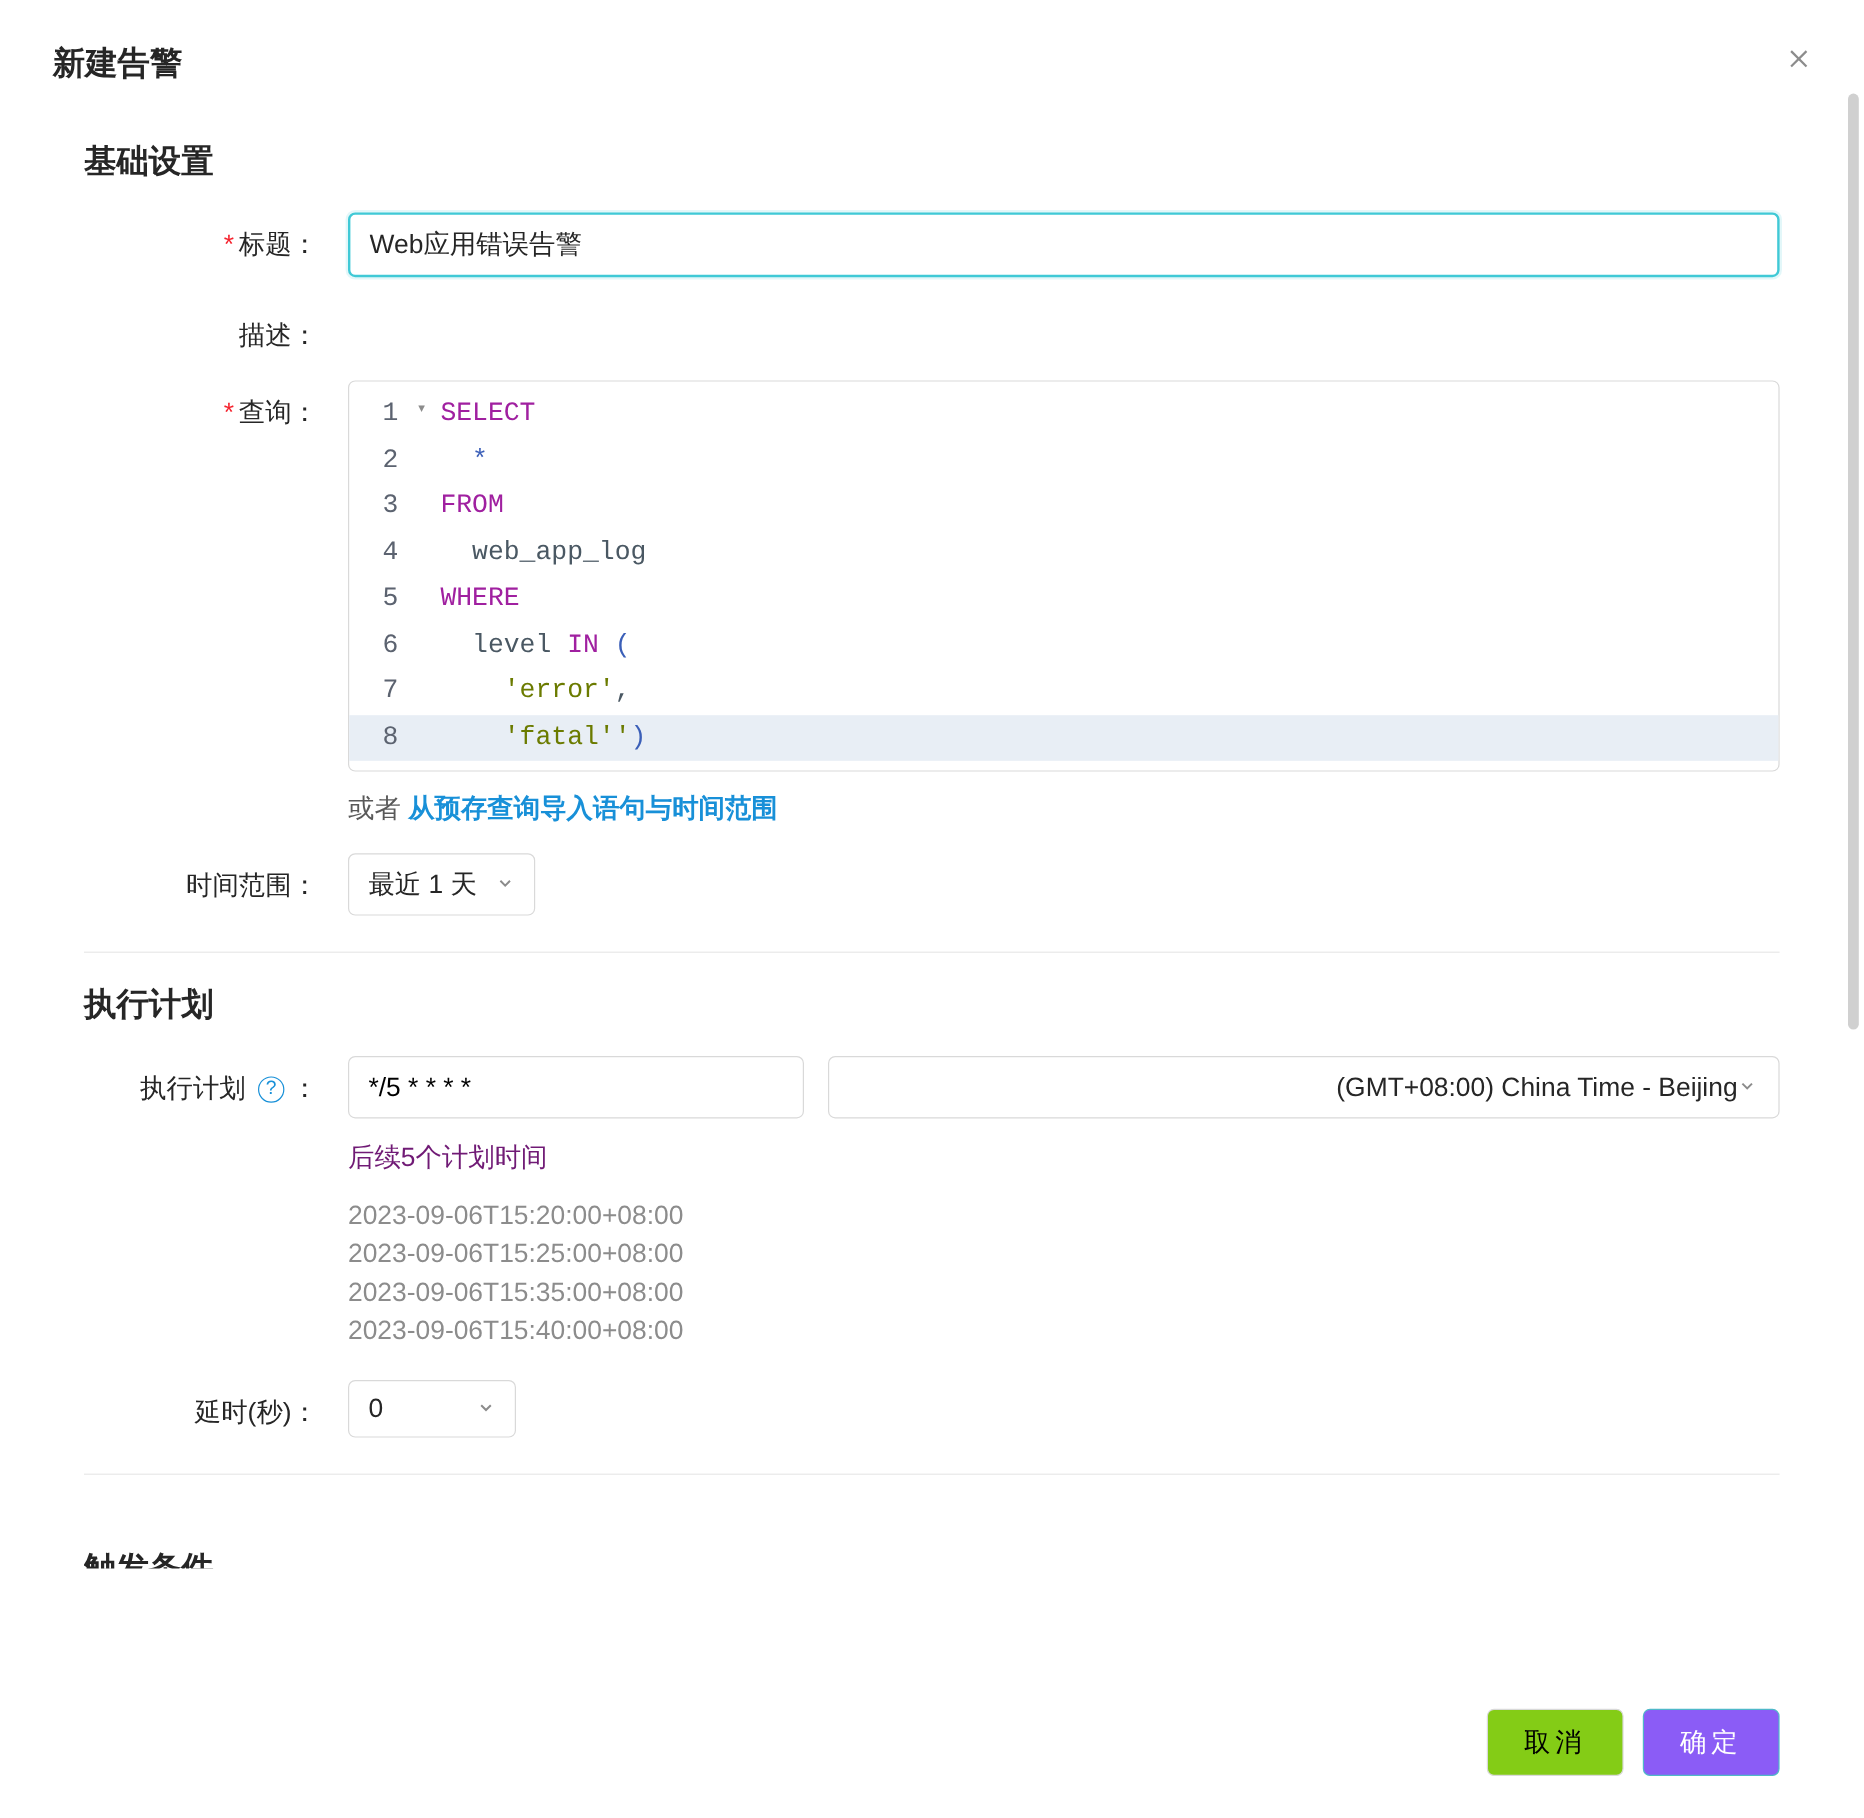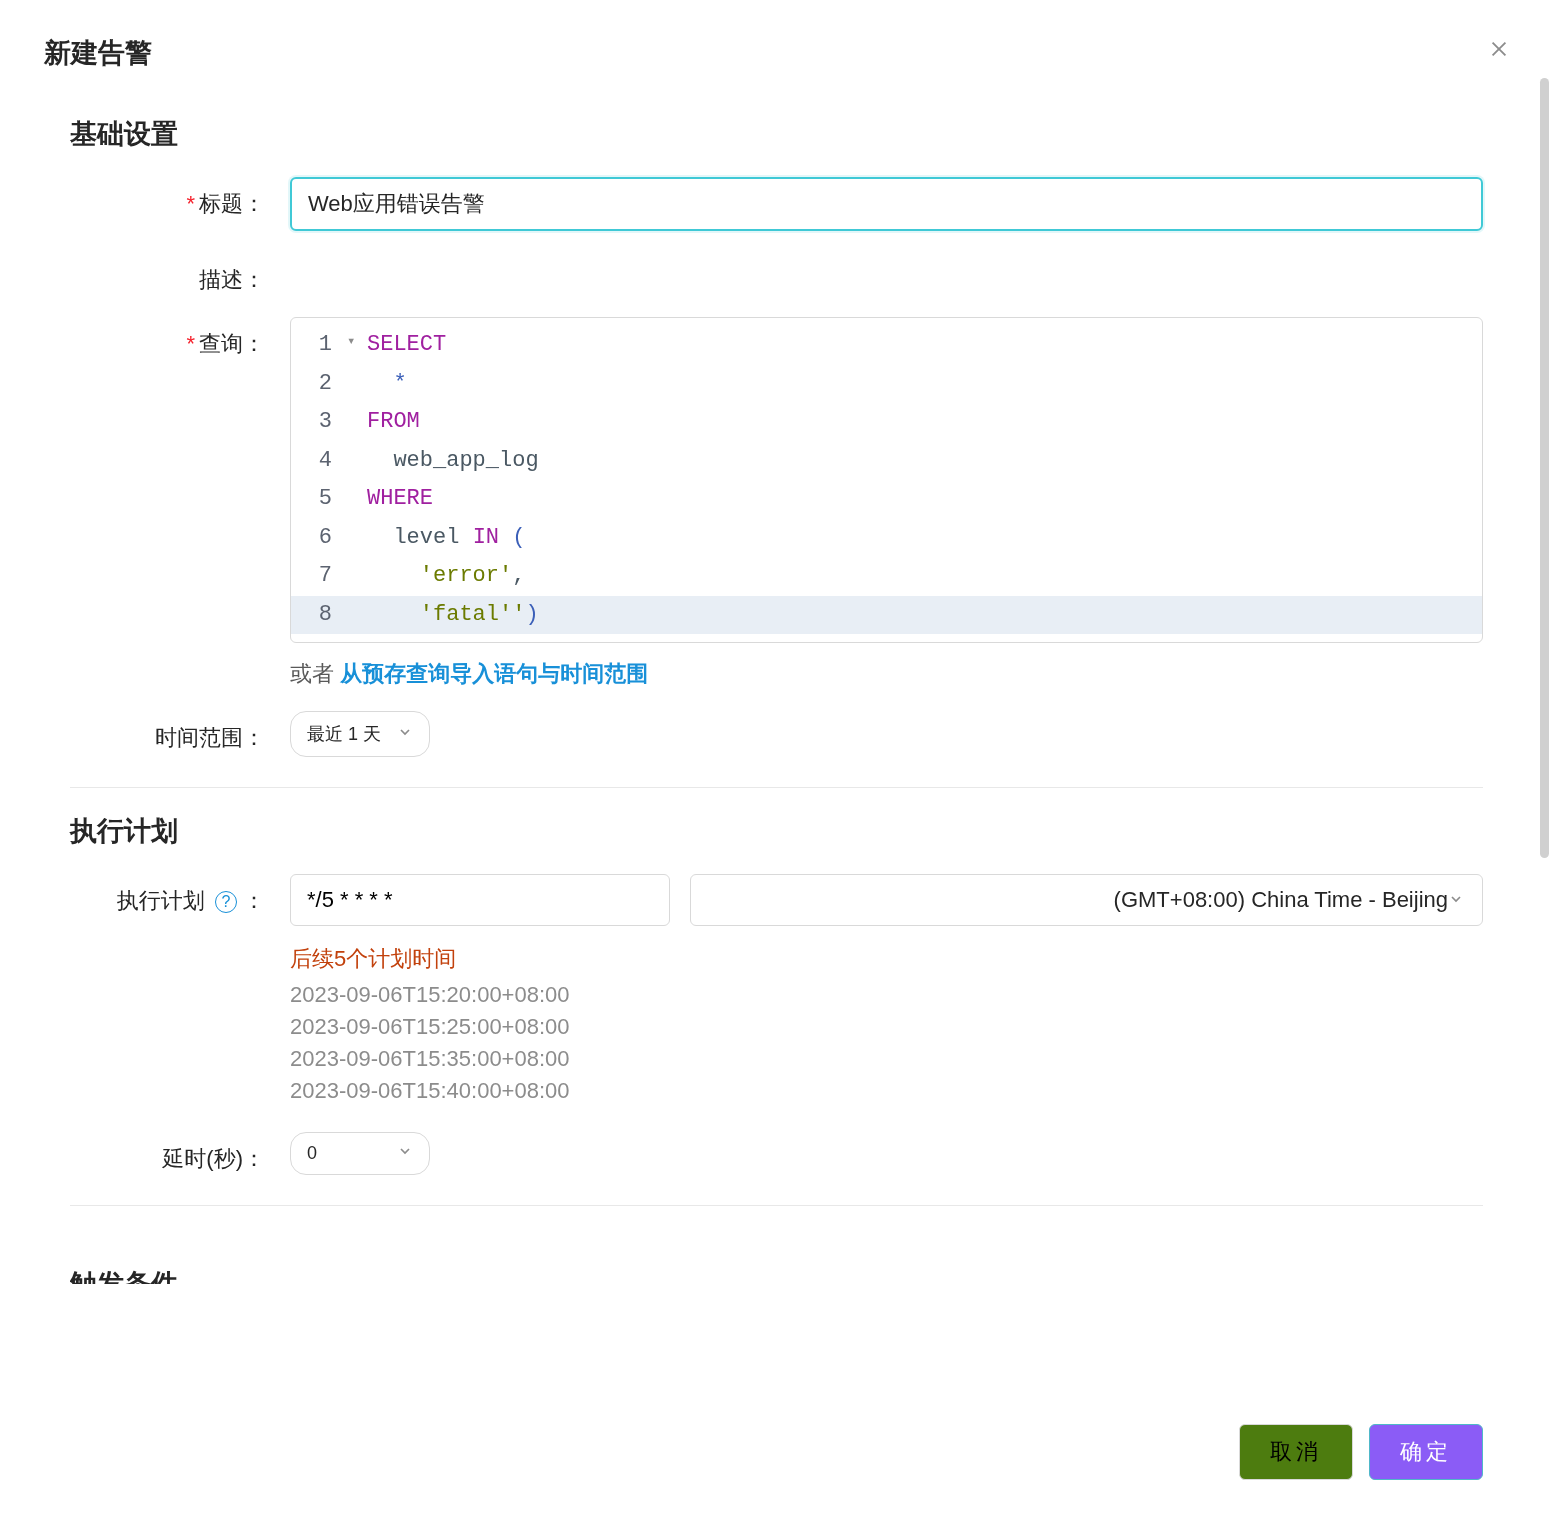--- a/index.html
+++ b/index.html
@@ -131,23 +131,23 @@
     }
     .import-link {
       color: #1890d8;
       cursor: pointer;
       font-weight: bold;
     }
     .select-box {
       display: inline-flex;
       align-items: center;
       border: 1px solid #d9d9d9;
-      border-radius: 16px;
+      border-radius: 6px;
       padding: 10px 16px;
-      font-size: 18px;
+      font-size: 22px;
       cursor: pointer;
       gap: 16px;
       color: #262626;
     }
     .chevron {
       color: #8c8c8c;
     }
     .chevron svg {
       width: 16px;
       height: 16px;
@@ -191,22 +191,22 @@
       border-radius: 6px;
       padding: 12px 18px;
       font-size: 22px;
       cursor: pointer;
     }
     .schedule-preview {
       margin-top: 18px;
       font-size: 22px;
     }
     .schedule-preview-title {
-      color: #c2410c;
-      margin-bottom: 8px;
+      color: #701a75;
+      margin-bottom: 20px;
     }
     .schedule-time {
       color: #8c8c8c;
       margin-bottom: 6px;
     }
     .modal-footer {
       position: absolute;
       bottom: 0;
       left: 0;
       right: 0;
@@ -215,21 +215,21 @@
       gap: 16px;
       padding: 25px 70px 35px 0;
       background: #fff;
     }
     .btn {
       padding: 12px 30px;
       border-radius: 6px;
       font-size: 22px;
       cursor: pointer;
       border: 1px solid #d9d9d9;
-      background: #4d7c0f;
+      background: #84cc16;
       letter-spacing: 4px;
     }
     .btn-primary {
       background: #8b5cf6;
       border-color: #4fb8c9;
       color: #fff;
     }
     .scrollbar {
       position: absolute;
       right: 4px;

